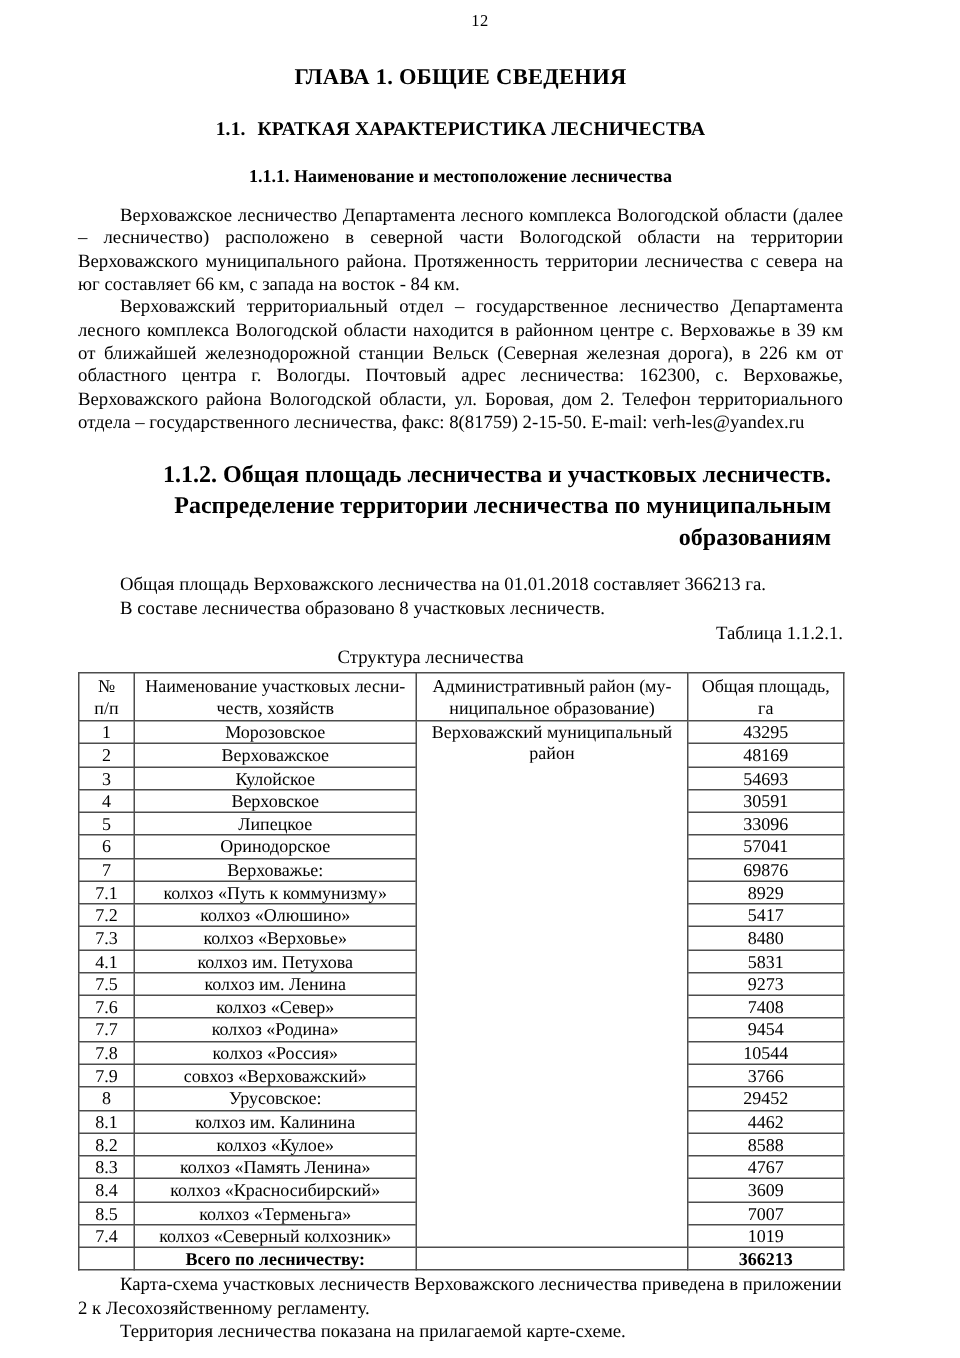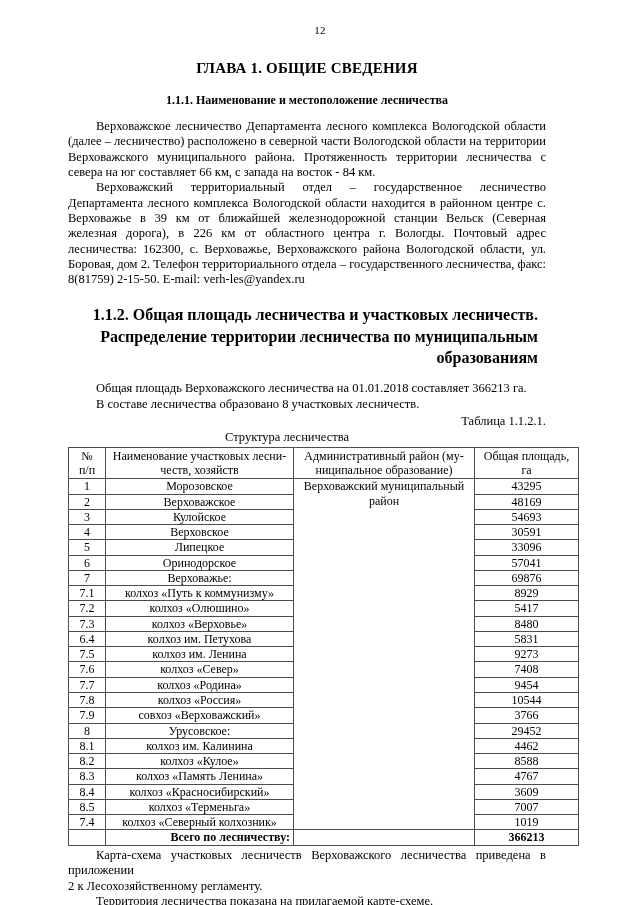--- a/index.html
+++ b/index.html
@@ -12,21 +12,21 @@
     height: 905px;
     font-family: "Liberation Serif", "DejaVu Serif", serif;
     color: #000000;
     -webkit-font-smoothing: antialiased;
   }
   .page {
     position: relative;
     width: 640px;
     height: 905px;
     box-sizing: border-box;
-    padding: 16px;
+    padding: 0;
     overflow: hidden;
   }
   .page-number {
     text-align: center;
     font-size: 11px;
     margin-top: 8px;
     margin-bottom: 0;
     letter-spacing: 0.3px;
   }
   .content {
@@ -143,21 +143,21 @@
   }
   td.cell-area {
     text-align: center;
     padding-top: 1px;
     padding-bottom: 1px;
   }
   tr.total-row td {
     font-weight: bold;
   }
   tr.total-row td.cell-name {
-    text-align: right;
+    text-align: center;
   }
   .after-table {
     margin-top: 2px;
   }
   .after-table p {
     font-size: 12.5px;
     line-height: 1.24;
     margin: 0;
     text-align: justify;
   }
@@ -172,20 +172,23 @@
 <body>
 
 <div class="page">
 
   <div class="page-number">12</div>
 
   <div class="content">
 
     <h1 class="chapter-title">ГЛАВА 1. ОБЩИЕ СВЕДЕНИЯ</h1>
 
+    <h2 class="section-title">
+      <span class="sec-num">1.1.</span><span>КРАТКАЯ ХАРАКТЕРИСТИКА ЛЕСНИЧЕСТВА</span>
+    </h2>
 
     <h3 class="subsection-title">1.1.1. Наименование и местоположение лесничества</h3>
 
     <p class="body-text first">Верховажское лесничество Департамента лесного комплекса Вологодской области (далее – лесничество) расположено в северной части Вологодской области на территории Верховажского муниципального района. Протяженность территории лесничества с севера на юг составляет 66 км, с запада на восток - 84 км.</p>
     <p class="body-text">Верховажский территориальный отдел – государственное лесничество Департамента лесного комплекса Вологодской области находится в районном центре с. Верховажье в 39 км от ближайшей железнодорожной станции Вельск (Северная железная дорога), в 226 км от областного центра г. Вологды. Почтовый адрес лесничества: 162300, с. Верховажье, Верховажского района Вологодской области, ул. Боровая, дом 2. Телефон территориального отдела – государственного лесничества, факс: 8(81759) 2-15-50. E-mail: verh-les@yandex.ru</p>
 
     <h3 class="subsection-title-wide">
       <span>1.1.2. Общая площадь лесничества и участковых лесничеств. Распределение территории</span>
       <span>лесничества по муниципальным образованиям</span>
     </h3>
@@ -274,21 +277,21 @@
             <td class="cell-num">7.2</td>
             <td class="cell-name">колхоз «Олюшино»</td>
             <td class="cell-area">5417</td>
           </tr>
           <tr>
             <td class="cell-num">7.3</td>
             <td class="cell-name">колхоз «Верховье»</td>
             <td class="cell-area">8480</td>
           </tr>
           <tr>
-            <td class="cell-num">6.4</td>
+            <td class="cell-num">4.1</td>
             <td class="cell-name">колхоз им. Петухова</td>
             <td class="cell-area">5831</td>
           </tr>
           <tr>
             <td class="cell-num">7.5</td>
             <td class="cell-name">колхоз им. Ленина</td>
             <td class="cell-area">9273</td>
           </tr>
           <tr>
             <td class="cell-num">7.6</td>

